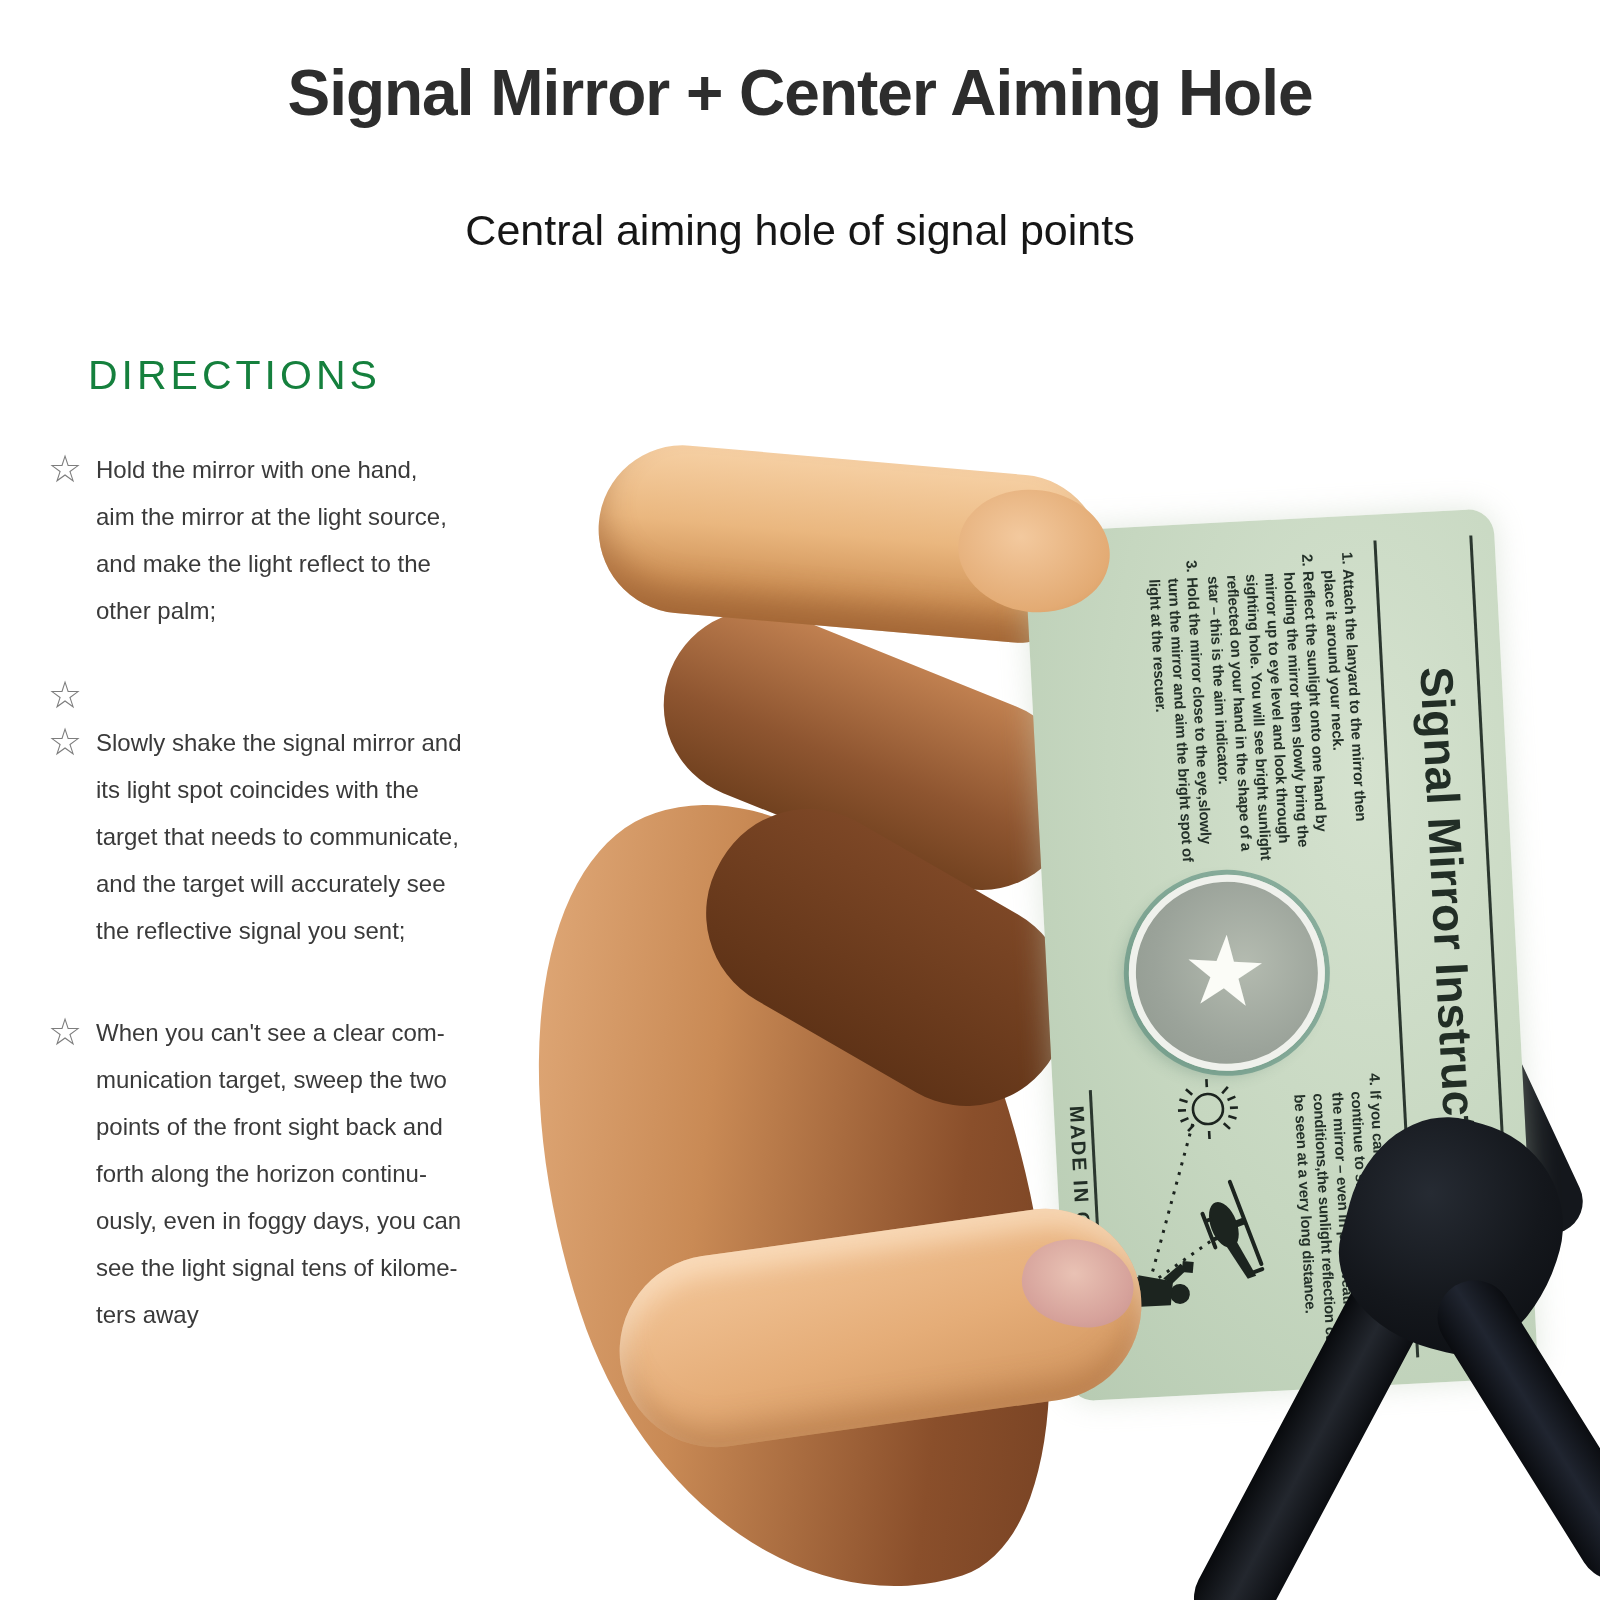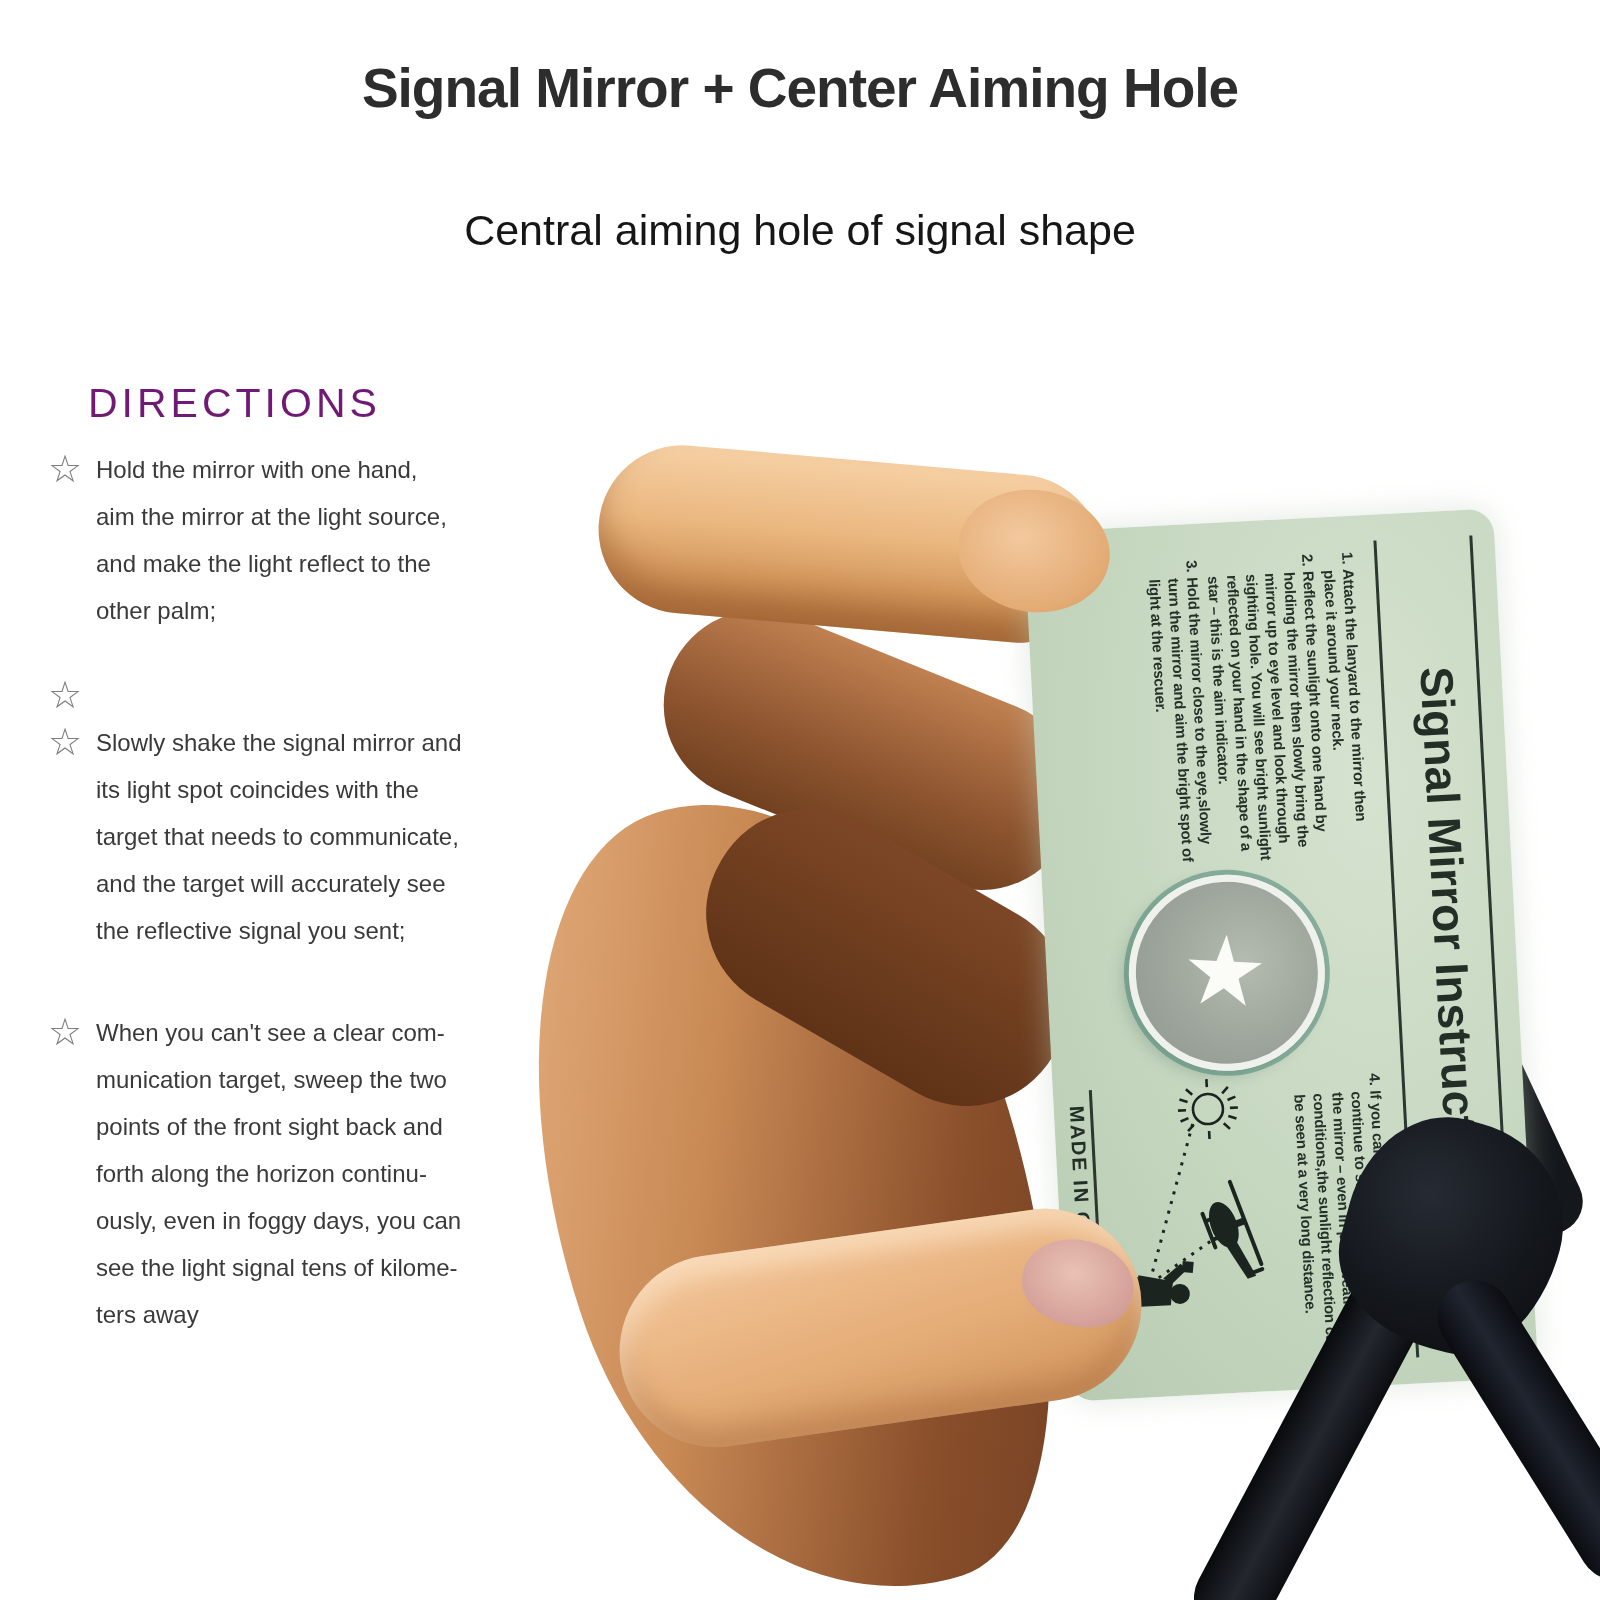--- a/index.html
+++ b/index.html
@@ -1,25 +1,25 @@
 <!DOCTYPE html>
 <html><head>
 <meta charset="utf-8">
 <style>
   html,body{margin:0;padding:0;background:#ffffff;}
   body{width:1600px;height:1600px;position:relative;overflow:hidden;
        font-family:"Liberation Sans", sans-serif;color:#333;}
 
   
   .page-title{position:absolute;top:56px;left:0;width:1600px;text-align:center;
-    font-size:55px;font-weight:700;letter-spacing:-1px;color:#2d2d2d;white-space:nowrap;}
+    font-size:64px;font-weight:700;letter-spacing:-1px;color:#2d2d2d;white-space:nowrap;}
   .page-subtitle{position:absolute;top:206px;left:0;width:1600px;text-align:center;
     font-size:43px;font-weight:400;color:#161616;}
   .directions-heading{position:absolute;left:88px;top:352px;
-    font-size:41px;color:#701a75;letter-spacing:4px;font-weight:400;margin-top:28px;}
+    font-size:41px;color:#15803d;letter-spacing:4px;font-weight:400;}
 
   
   .bullets{position:absolute;left:48px;top:446px;width:650px;}
   .bullet{display:flex;align-items:flex-start;}
   .bullet .star{flex:0 0 48px;font-size:38px;line-height:47px;color:#7d7d7d;}
   .bullet .btext{font-size:24px;line-height:47px;color:#3a3a3a;white-space:pre-line;}
   .b1{margin-bottom:38px;} .b2{margin-bottom:0px;} .b3{margin-bottom:55px;}
 
   
   .hand-palm{position:absolute;left:556px;top:790px;width:470px;height:820px;z-index:1;
@@ -81,21 +81,21 @@
   .cord-strand-b{position:absolute;left:1508px;top:1260px;width:74px;height:340px;z-index:4;
     background:linear-gradient(90deg,#0a0c10,#202530 50%,#0b0d11);
     border-radius:37px;transform:rotate(-32deg);}
   .cord-strand-c{position:absolute;left:1490px;top:1040px;width:64px;height:200px;z-index:1;
     background:#14171c;border-radius:32px;transform:rotate(-25deg);}
 </style>
 </head>
 <body>
 
 <div class="page-title">Signal Mirror + Center Aiming Hole</div>
-<div class="page-subtitle">Central aiming hole of signal shape</div>
+<div class="page-subtitle">Central aiming hole of signal points</div>
 <div class="directions-heading">DIRECTIONS</div>
 
 <div class="bullets">
   <div class="bullet b1">
     <span class="star">☆</span>
     <span class="btext">Hold the mirror with one hand,
 aim the mirror at the light source,
 and make the light reflect to the
 other palm;</span>
   </div>

